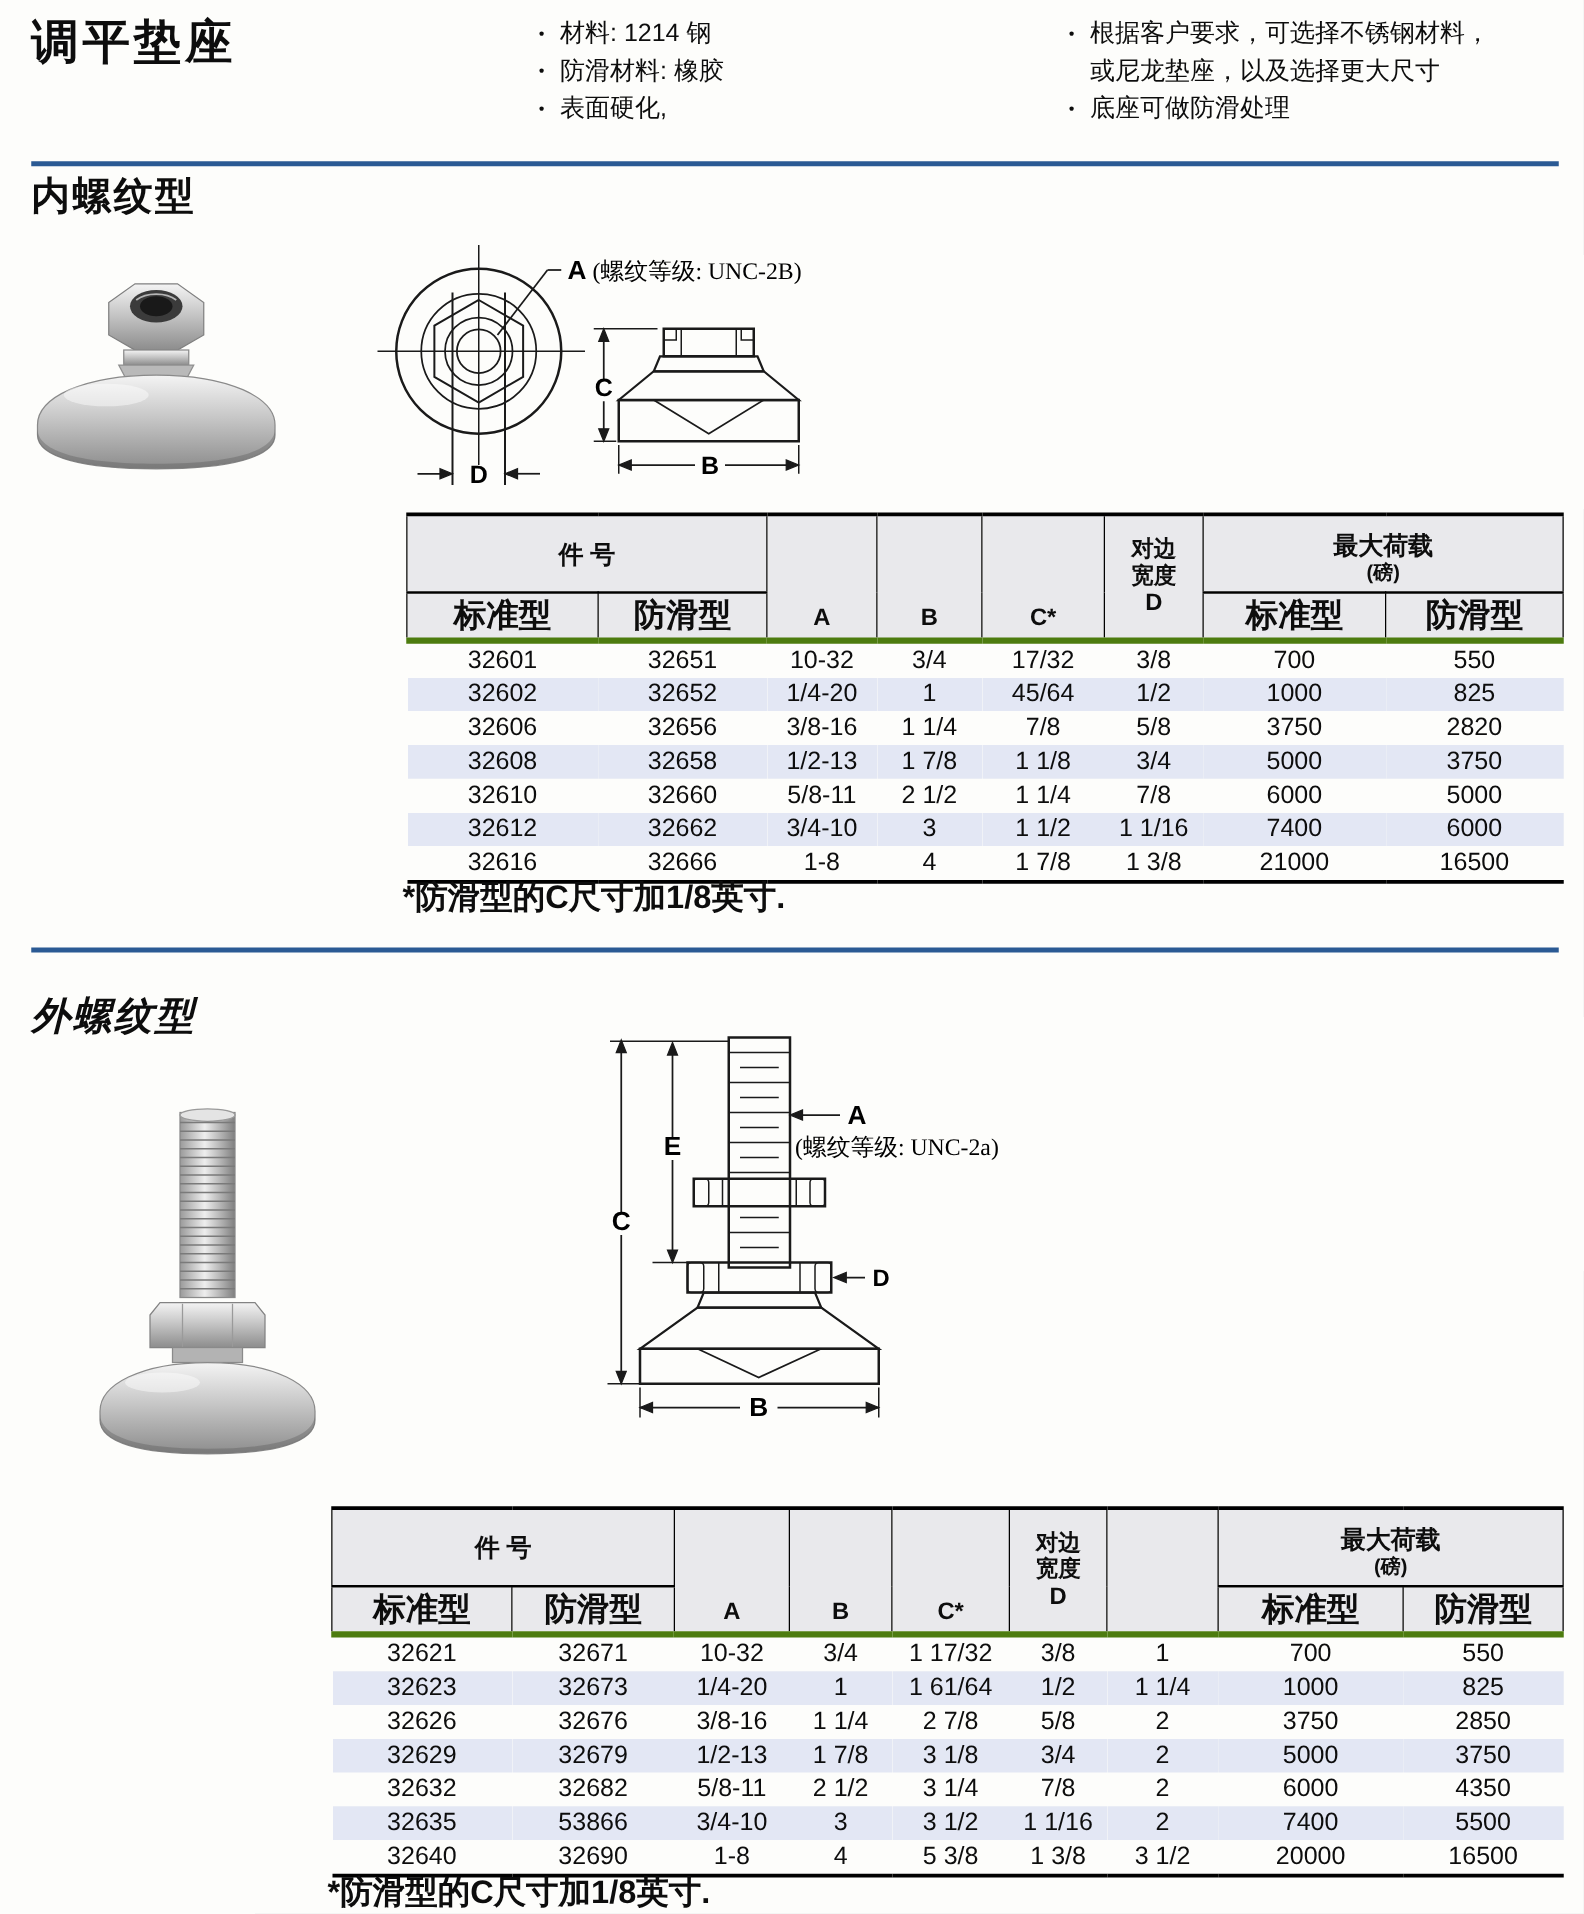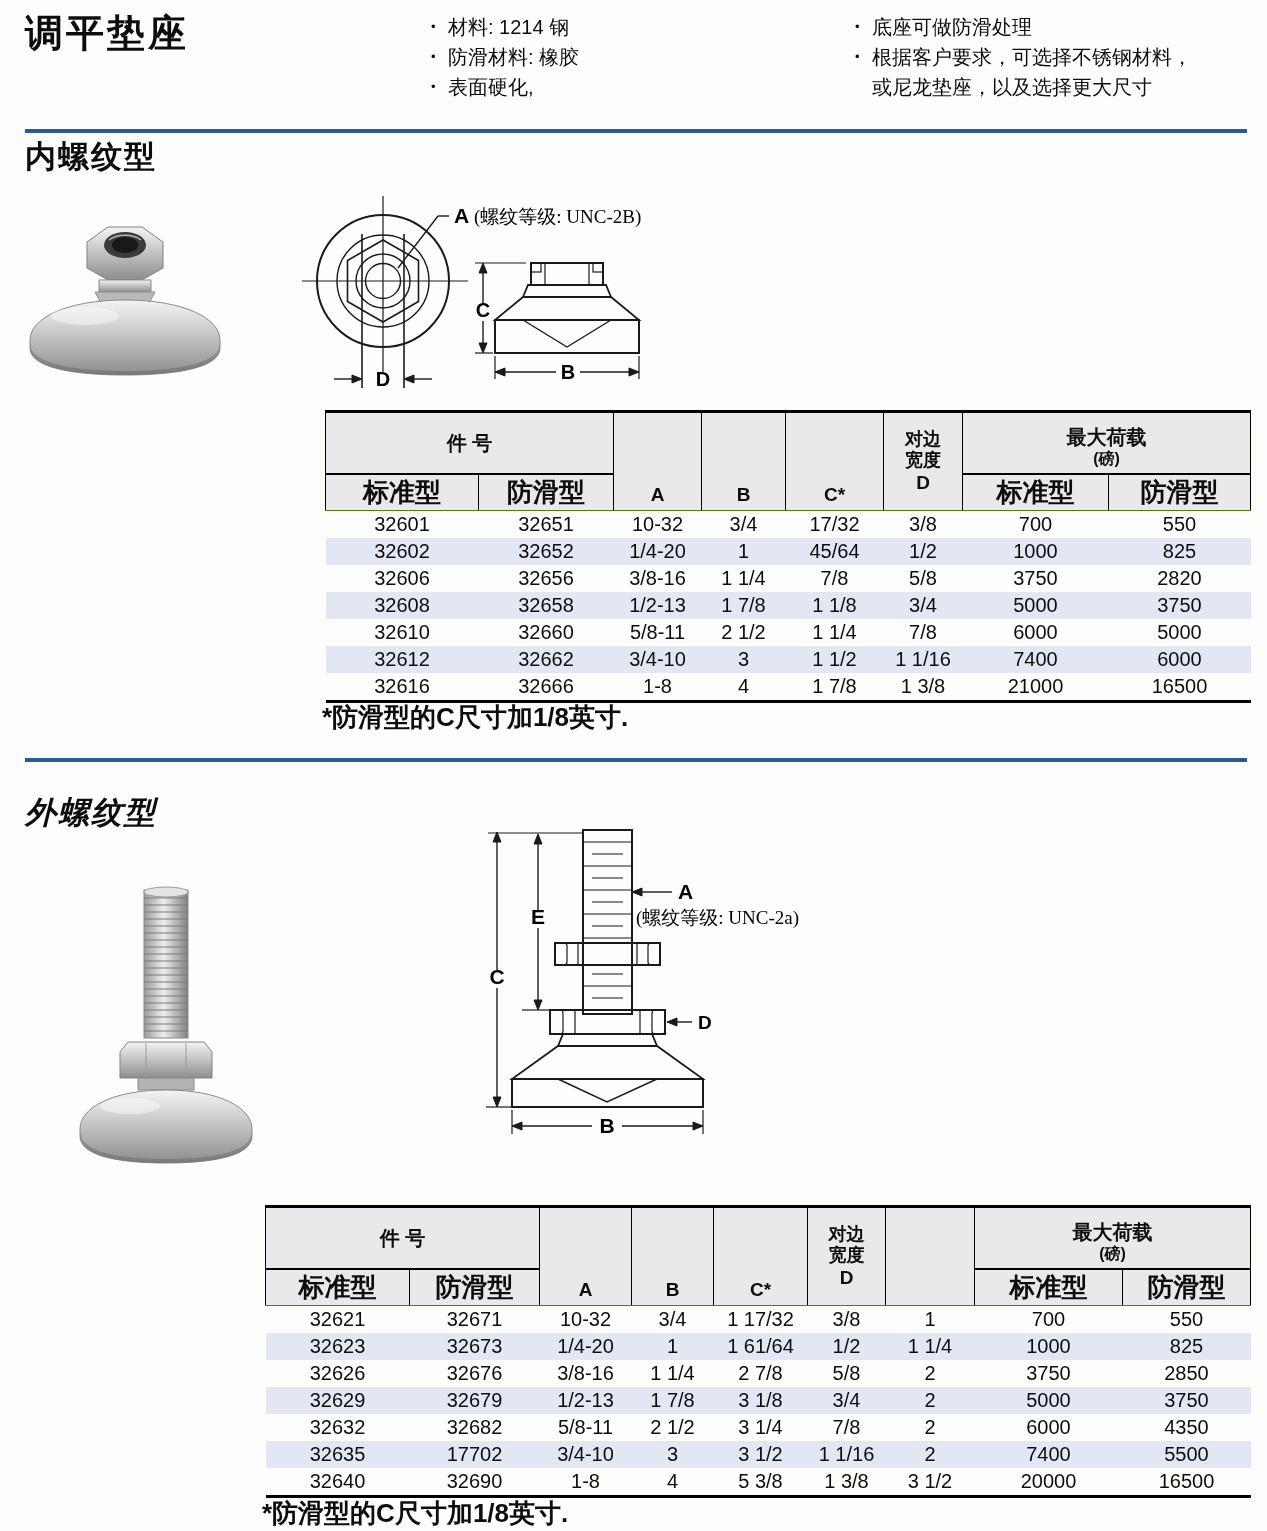--- a/index.html
+++ b/index.html
@@ -20,21 +20,21 @@
   .abs{position:absolute;}
   
   table.spec{border-collapse:collapse;table-layout:fixed;position:absolute;}
   table.spec th,table.spec td{padding:0;text-align:center;overflow:hidden;}
   table.spec thead th{background:var(--header-bg,#e9e9ec);font-weight:600;font-size:20px;}
   table.spec thead tr.h1 th{height:60px;border-top:3px solid #000;}
   table.spec thead tr.h2 th{height:28px;font-size:26px;}
   table.spec thead th.vl{border-left:1.5px solid #000;}
   table.spec thead th.vr{border-right:1.5px solid #000;}
   table.spec thead th.grp{border-bottom:2px solid #000;}
-  table.spec thead th.hb{border-bottom:1px solid #4d7c0f;}
+  table.spec thead th.hb{border-bottom:5px solid #4d7c0f;}
   table.spec thead th.dimletter{vertical-align:bottom;padding-bottom:4px;font-size:19px;font-weight:700;}
   table.spec thead th .ld1{font-size:20px;line-height:26px;margin-top:4px;}
   table.spec thead th .ld2{font-size:16px;line-height:17px;}
   table.spec thead th.wcell div{line-height:21px;font-size:18px;}
   table.spec thead th.wcell div.dletter{font-size:19px;font-weight:700;line-height:23px;}
   table.spec tbody td{height:27px;font-size:20px;}
   table.spec tbody tr:nth-child(even){background:var(--stripe,#e3e7f4);}
   table.spec tbody tr:last-child td{border-bottom:3px solid #000;}
   .footnote{position:absolute;font-size:26px;font-weight:600;}
   
@@ -47,22 +47,22 @@
 <div class="page" style="--divider: #2b5a94; --stripe: #e3e7f4; --header-bg: #e9e9ec;">
 
   <div class="page-title">调平垫座</div>
 
   <ul class="features features-left">
     <li>材料: 1214 钢</li>
     <li>防滑材料: 橡胶</li>
     <li>表面硬化,</li>
   </ul>
   <ul class="features features-right">
+    <li>根据客户要求，可选择不锈钢材料，或尼龙垫座，以及选择更大尺寸</li>
     <li>底座可做防滑处理</li>
-    <li>根据客户要求，可选择不锈钢材料，或尼龙垫座，以及选择更大尺寸</li>
   </ul>
 
   <div class="divider" style="top:129px;"></div>
 
   <div class="section-heading" style="top:136px;">内螺纹型</div>
 
   <svg class="abs" style="left:15px;top:212px;" width="220" height="182" viewBox="0 0 220 182">
     <defs>
       <linearGradient id="metv" x1="0" y1="0" x2="0" y2="1">
         <stop offset="0" stop-color="#f4f4f4"></stop>
@@ -412,21 +412,21 @@
           <td>5/8-11</td>
           <td>2 1/2</td>
           <td>3 1/4</td>
           <td>7/8</td>
           <td>2</td>
           <td>6000</td>
           <td>4350</td>
         </tr>
         <tr>
           <td>32635</td>
-          <td>17702</td>
+          <td>53866</td>
           <td>3/4-10</td>
           <td>3</td>
           <td>3 1/2</td>
           <td>1 1/16</td>
           <td>2</td>
           <td>7400</td>
           <td>5500</td>
         </tr>
         <tr>
           <td>32640</td>

